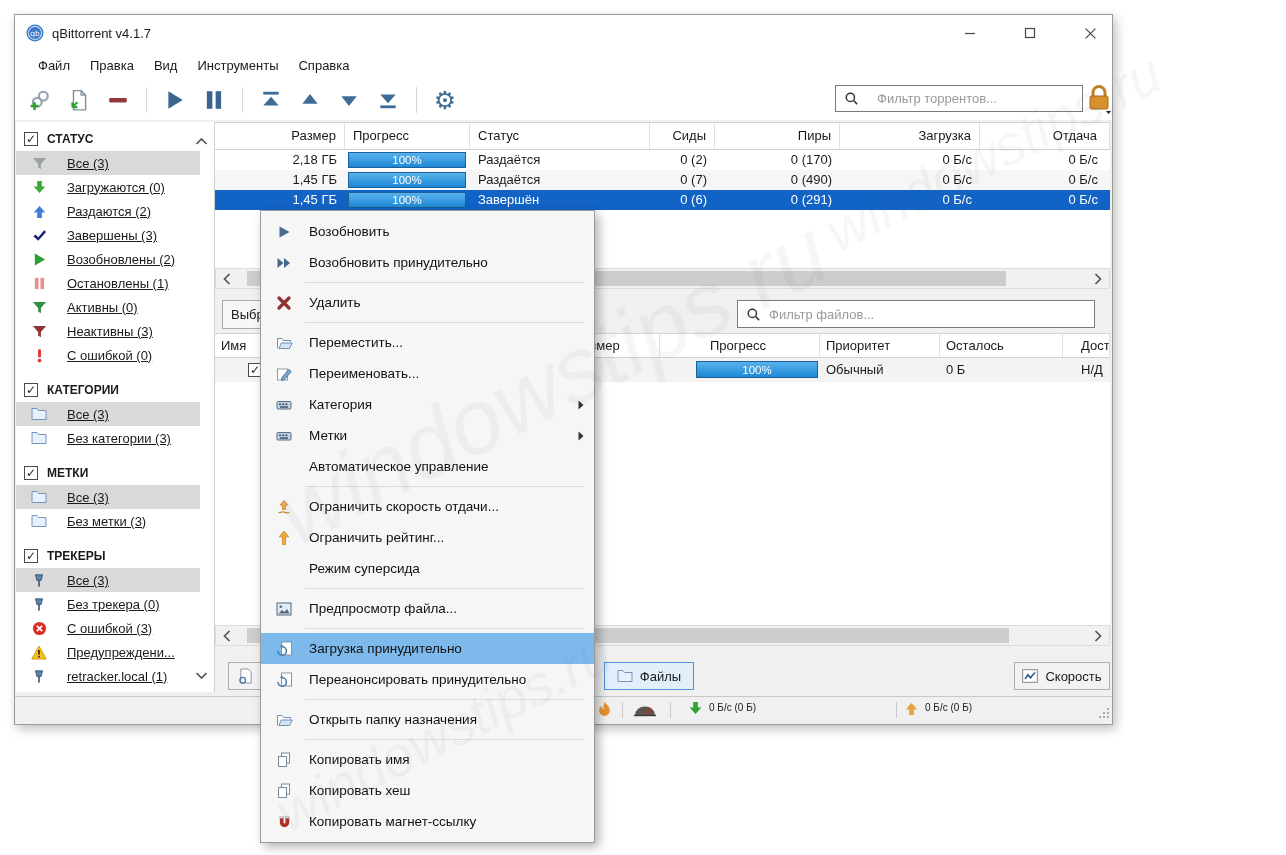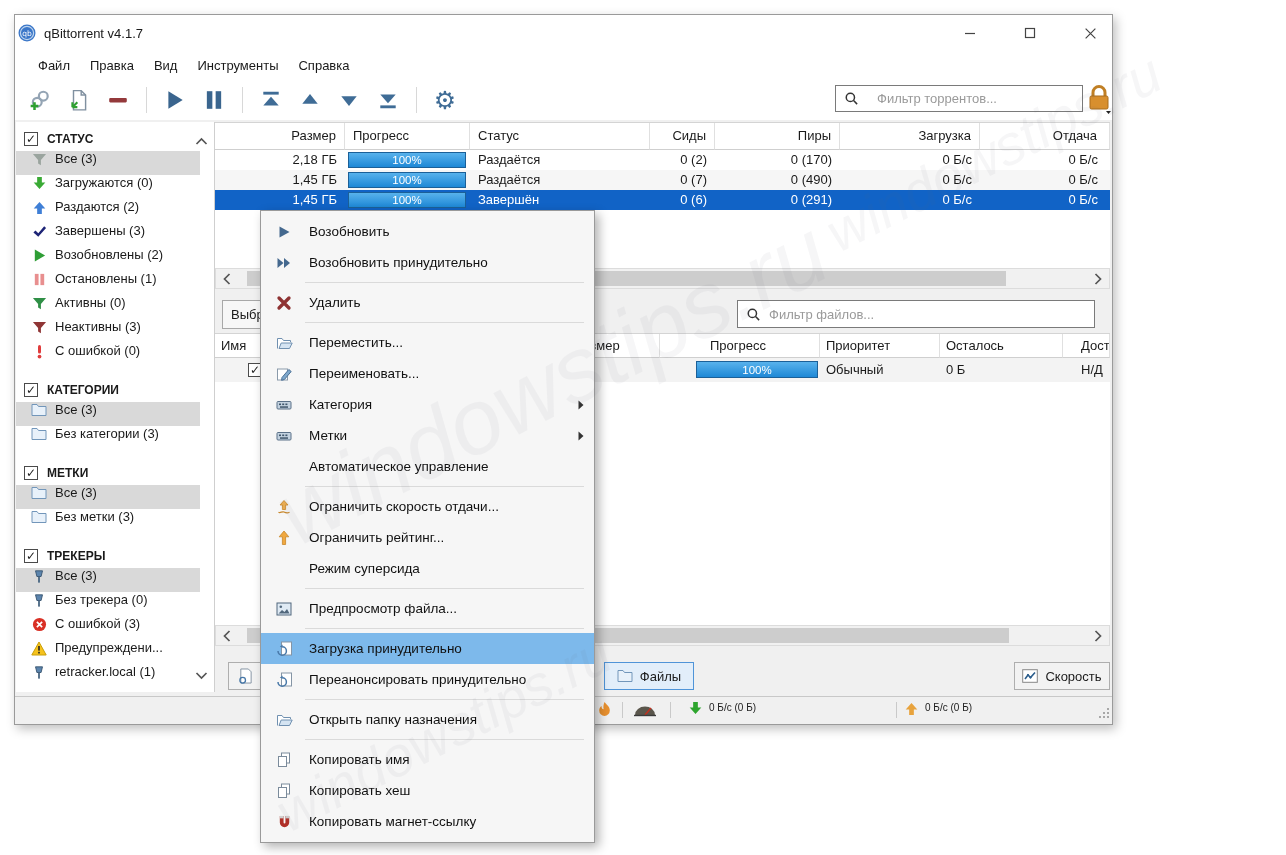--- a/index.html
+++ b/index.html
@@ -4,39 +4,39 @@
 <style>
   html,body{margin:0;padding:0;background:#fff;}
   .stage{position:relative;width:1286px;height:855px;background:#ffffff;overflow:hidden;
          font-family:"Liberation Sans","DejaVu Sans",sans-serif;color:#1a1a1a;-webkit-font-smoothing:antialiased;}
   .abs{position:absolute;}
   
   .win{position:absolute;left:14px;top:14px;width:1097px;height:709px;background:#f0f0f0;
        border:1px solid #9a9a9a;box-shadow:3px 4px 10px rgba(0,0,0,.25);z-index:1;}
   .titlebar{position:absolute;left:0;top:0;width:100%;height:36px;background:#fff;display:flex;align-items:center;}
   .titlebar .t-title{font-size:13px;margin-left:8px;}
-  .appicon{margin-left:3px;display:flex;}
+  .appicon{margin-left:11px;display:flex;}
   .win-controls{position:absolute;right:14px;top:0;height:36px;display:flex;gap:44px;align-items:center;}
   .wc{width:16px;height:16px;display:flex;align-items:center;justify-content:center;}
   .menubar{position:absolute;left:0;top:36px;width:100%;height:28px;background:#fff;display:flex;align-items:center;padding-left:13px;box-sizing:border-box;}
   .mb-item{font-size:13px;padding:4px 10px;}
   .toolbar{position:absolute;left:0;top:64px;width:100%;height:41px;background:#fff;display:flex;align-items:center;padding-left:12px;box-sizing:border-box;gap:13px;}
   .tico{width:26px;height:26px;display:flex;align-items:center;justify-content:center;}
   .tsep{width:1px;height:26px;background:#d8d8d8;margin:0 2px;}
   .gear-glyph{font-size:25px;color:#3f6c96;line-height:26px;}
   .searchbox{position:absolute;left:820px;top:70px;width:248px;height:27px;background:#fff;border:1px solid #7a7a7a;
              display:flex;align-items:center;box-sizing:border-box;padding-left:7px;gap:16px;}
   .searchbox input{border:none;outline:none;flex:1;font-size:13px;font-family:inherit;background:transparent;color:#333;}
   .searchbox input::placeholder{color:#9a9a9a;}
   .lockbtn{position:absolute;left:1071px;top:69px;width:26px;height:30px;}
   
   .sidebar{position:absolute;left:1px;top:107px;width:199px;height:570px;background:#fff;border-right:1px solid #cfcfcf;
            box-sizing:border-box;padding-top:5px;overflow:hidden;}
   .sb-sec-h{display:flex;align-items:center;height:24px;gap:9px;padding-left:8px;font-weight:bold;font-size:12px;}
-  .sb-item{display:flex;height:24px;gap:8px;padding-left:15px;margin-right:14px;font-size:13px;white-space:nowrap;overflow:hidden;}
+  .sb-item{display:flex;align-items:center;height:24px;gap:20px;padding-left:15px;margin-right:14px;font-size:13px;white-space:nowrap;overflow:hidden;text-decoration:underline;}
   .sb-item.sel{background:#d9d9d9;}
   .sb-gap{height:11px;}
   .cb{width:14px;height:14px;background:#fff;border:1px solid #4a4a4a;font-size:12px;line-height:13px;text-align:center;color:#222;box-sizing:border-box;flex:0 0 auto;}
   .ic{width:16px;height:16px;flex:0 0 auto;display:flex;align-items:center;justify-content:center;}
   .sb-up{position:absolute;right:6px;top:10px;}
   .sb-dn{position:absolute;right:6px;bottom:8px;}
   
   .tpanel{position:absolute;left:200px;top:107px;width:895px;height:146px;background:#fff;border-top:1px solid #d4d4d4;box-sizing:border-box;}
   .tgrid{display:grid;grid-template-columns:130px 125px 180px 65px 125px 140px 1fr;}
   .th{height:27px;line-height:26px;font-size:13px;border-right:1px solid #e0e0e0;border-bottom:1px solid #cfcfcf;

